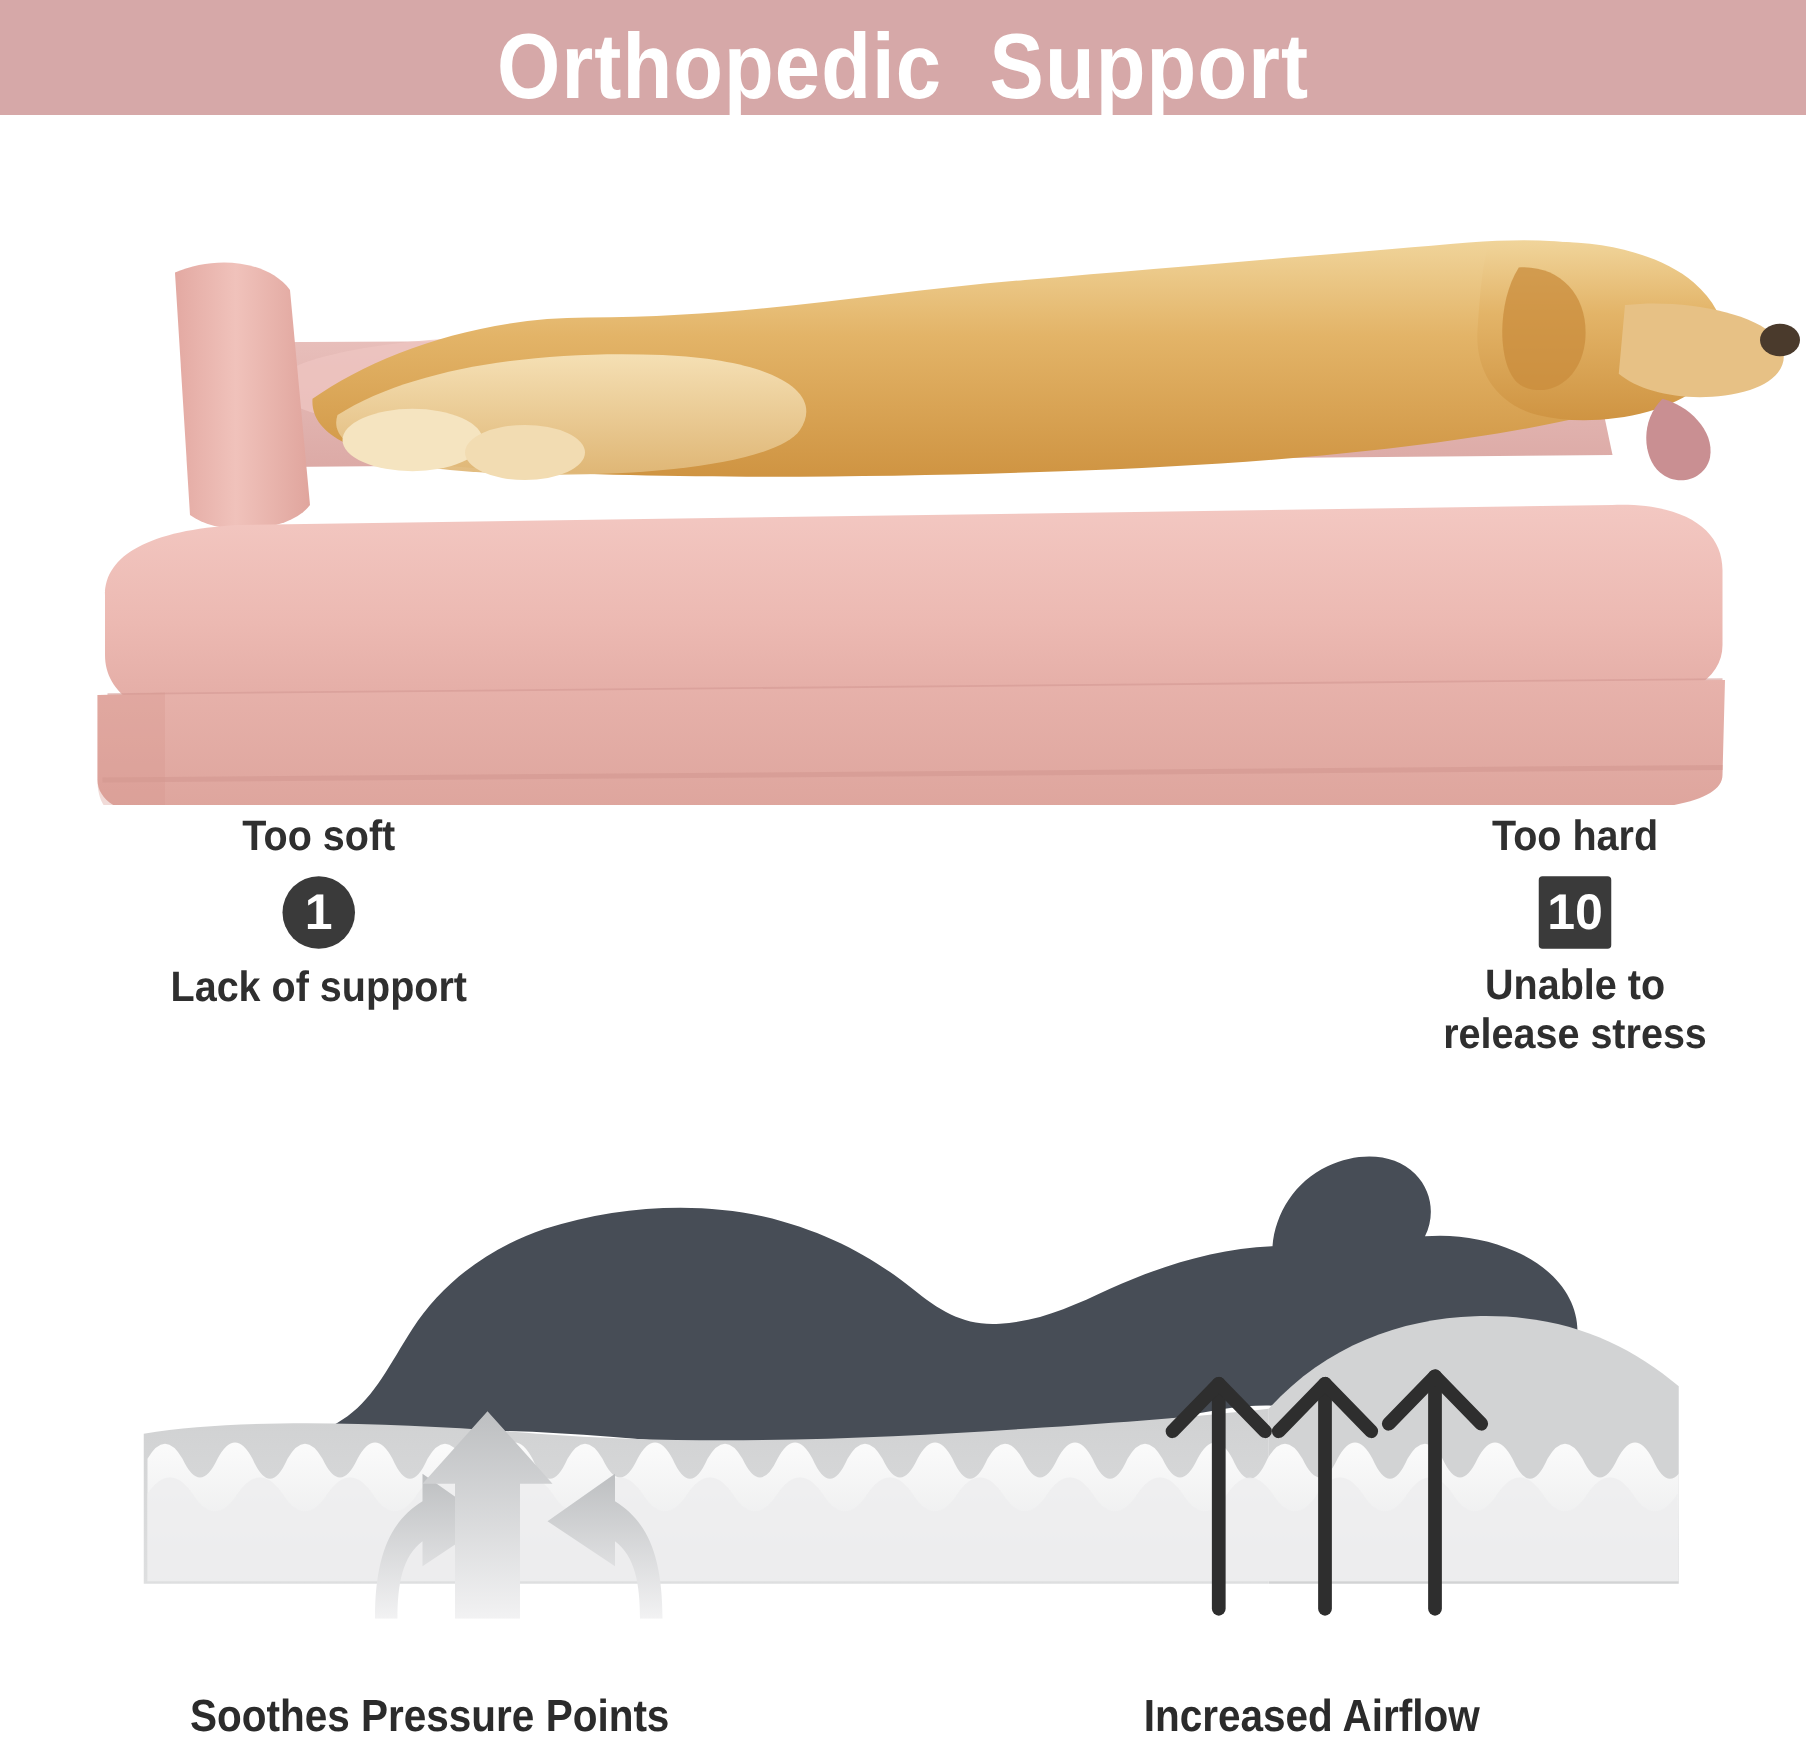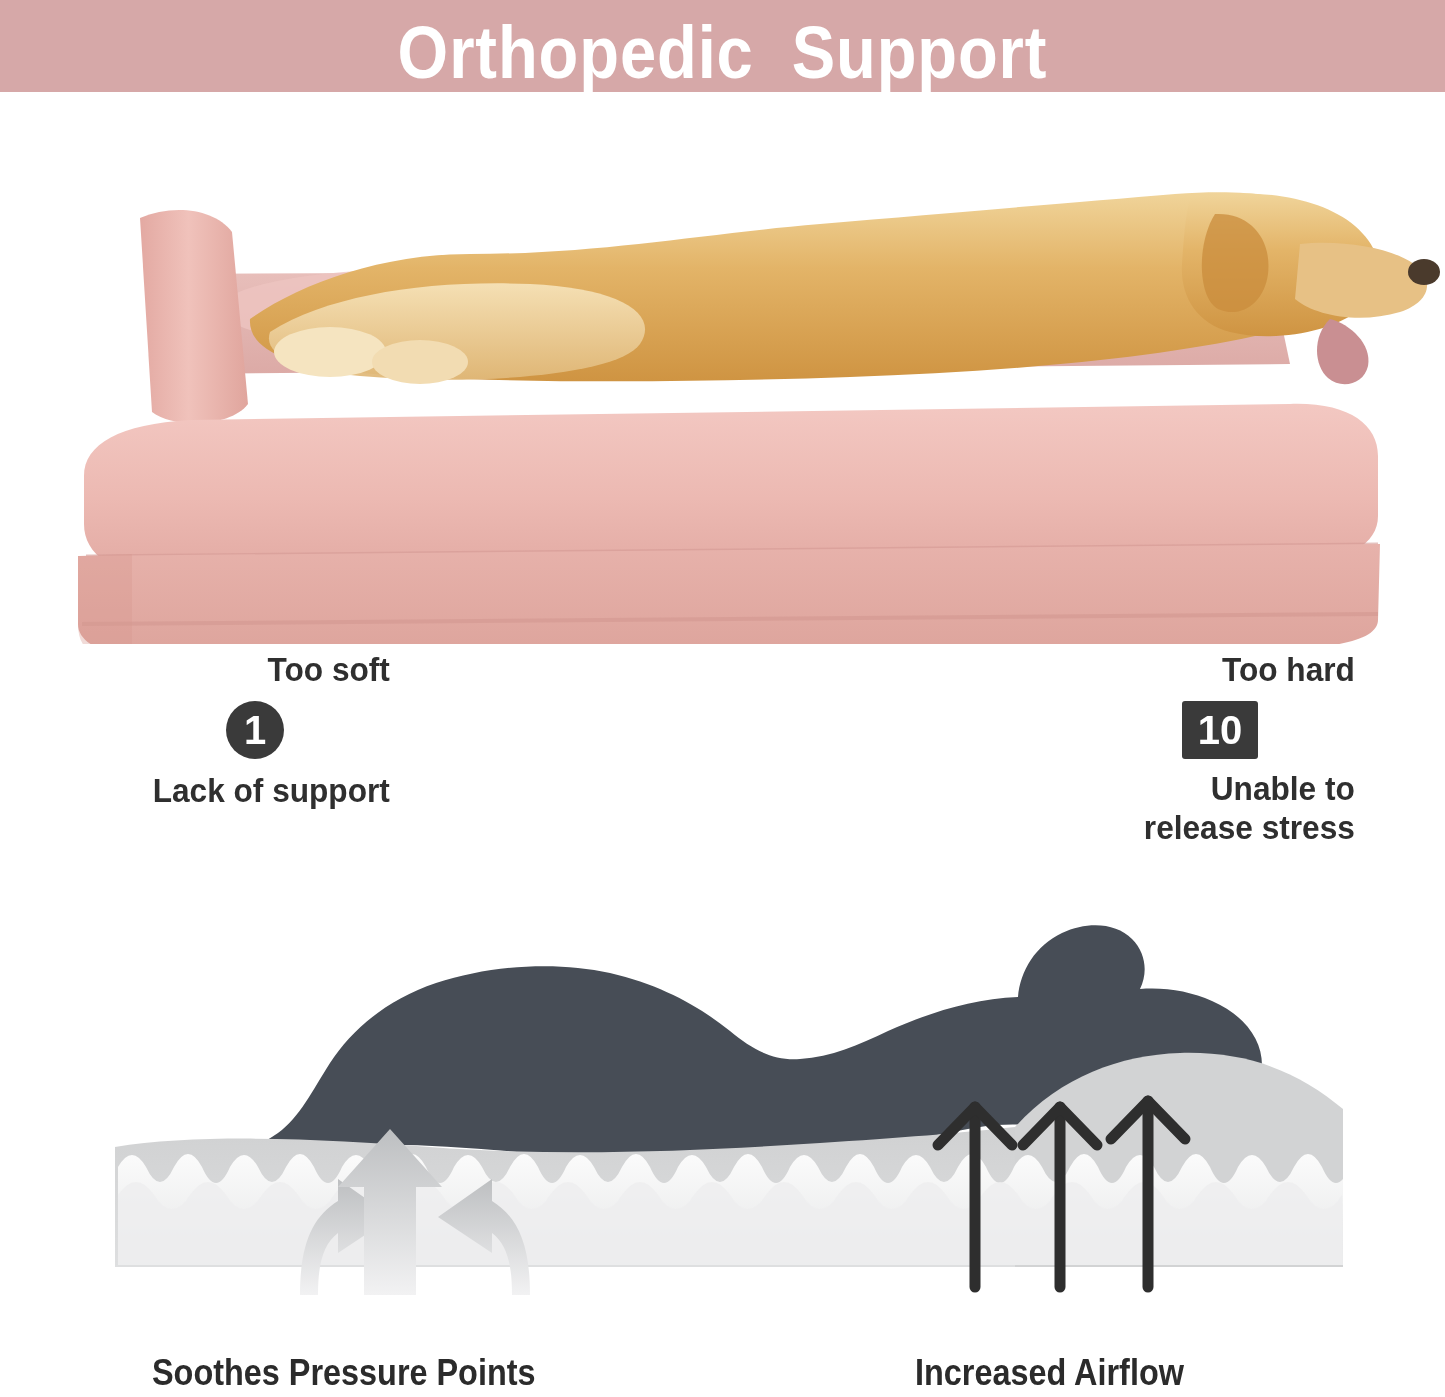--- a/index.html
+++ b/index.html
@@ -53,21 +53,21 @@
 
   
   .scale {
     position: absolute;
     left: 0; top: 650px;
     width: 1445px;
     height: 240px;
   }
   .node {
     position: absolute;
-    text-align: right;
+    text-align: center;
   }
   .node-top {
     font-size: 34px;
     font-weight: bold;
     color: #2f2f2f;
     white-space: nowrap;
     font-family: "Liberation Sans", sans-serif;
     transform: scaleX(0.93);
   }
   .node-bottom {
@@ -93,40 +93,40 @@
     background: #3a3a3a;
     font-size: 40px;
   }
   .badge-rounded {
     width: 64px; height: 64px;
     border-radius: 13px;
     background: #ca9a98;
     font-size: 40px;
   }
   .badge-square {
-    width: 76px; height: 58px;
+    width: 58px; height: 58px;
     border-radius: 3px;
     background: #3a3a3a;
     font-size: 40px;
   }
 
   
   #node-soft { left: 110px; top: 0px; width: 290px; }
   #node-soft .node-top { margin-bottom: 12px; }
   #node-soft .badge-wrap { display:flex; justify-content:center; }
   #node-soft .node-bottom { margin-top: 12px; }
 
   
   #node-moderate { left: 650px; top: 0px; width: 345px; }
   #node-moderate .node-top { margin-bottom: 8px; }
   #node-moderate .badge-wrap { display:flex; justify-content:center; }
   #node-moderate .node-bottom { margin-top: 12px; }
 
   
-  #node-hard { left: 1075px; top: 0px; width: 290px; }
+  #node-hard { left: 1115px; top: 0px; width: 290px; }
   #node-hard .node-top { margin-bottom: 12px; }
   #node-hard .badge-wrap { display:flex; justify-content:center; }
   #node-hard .node-bottom { margin-top: 10px; }
 
   .foam-stage {
     position: absolute;
     left: 0; top: 895px;
     width: 1445px;
     height: 400px;
   }

